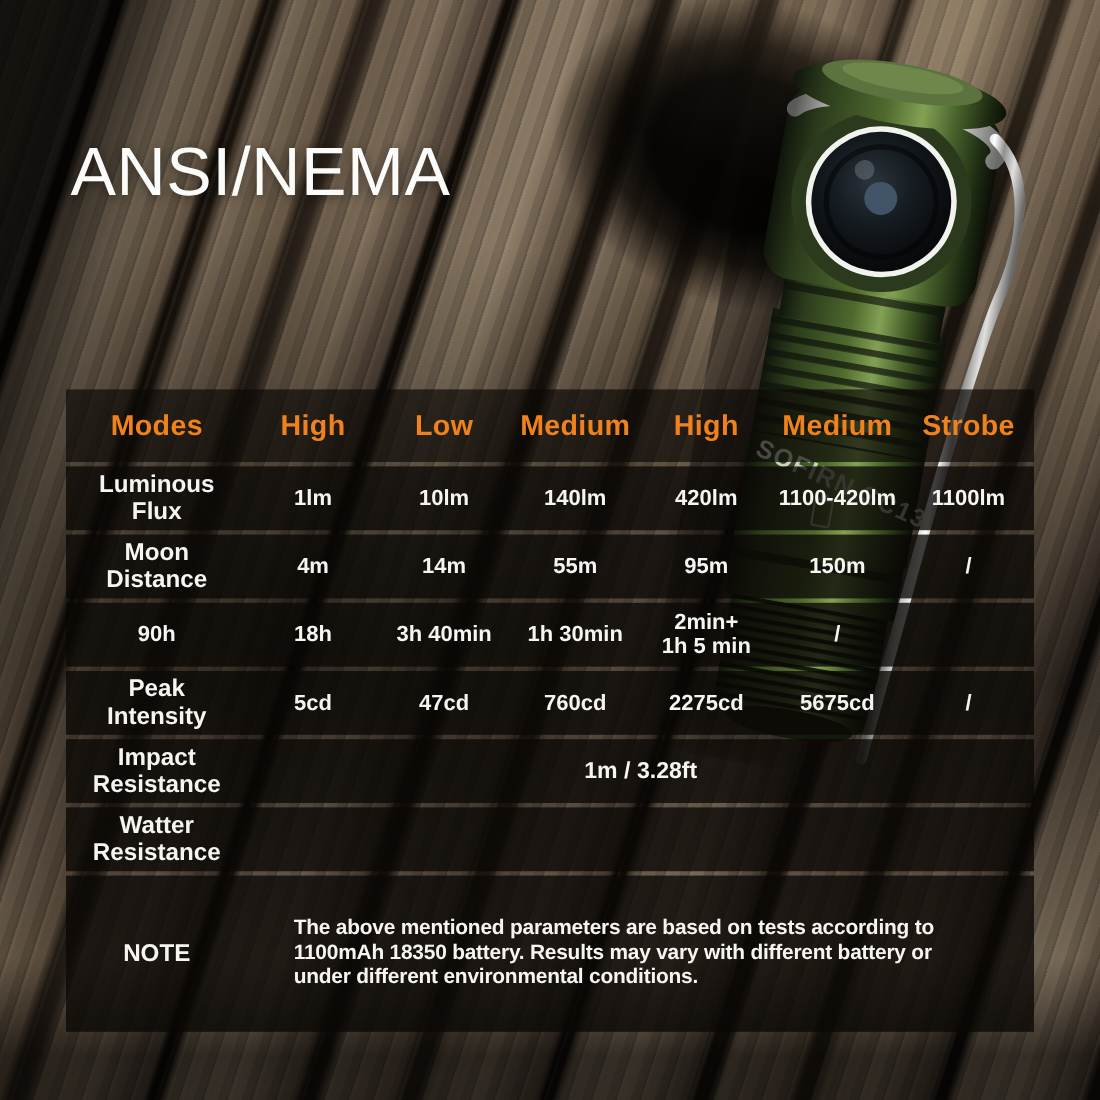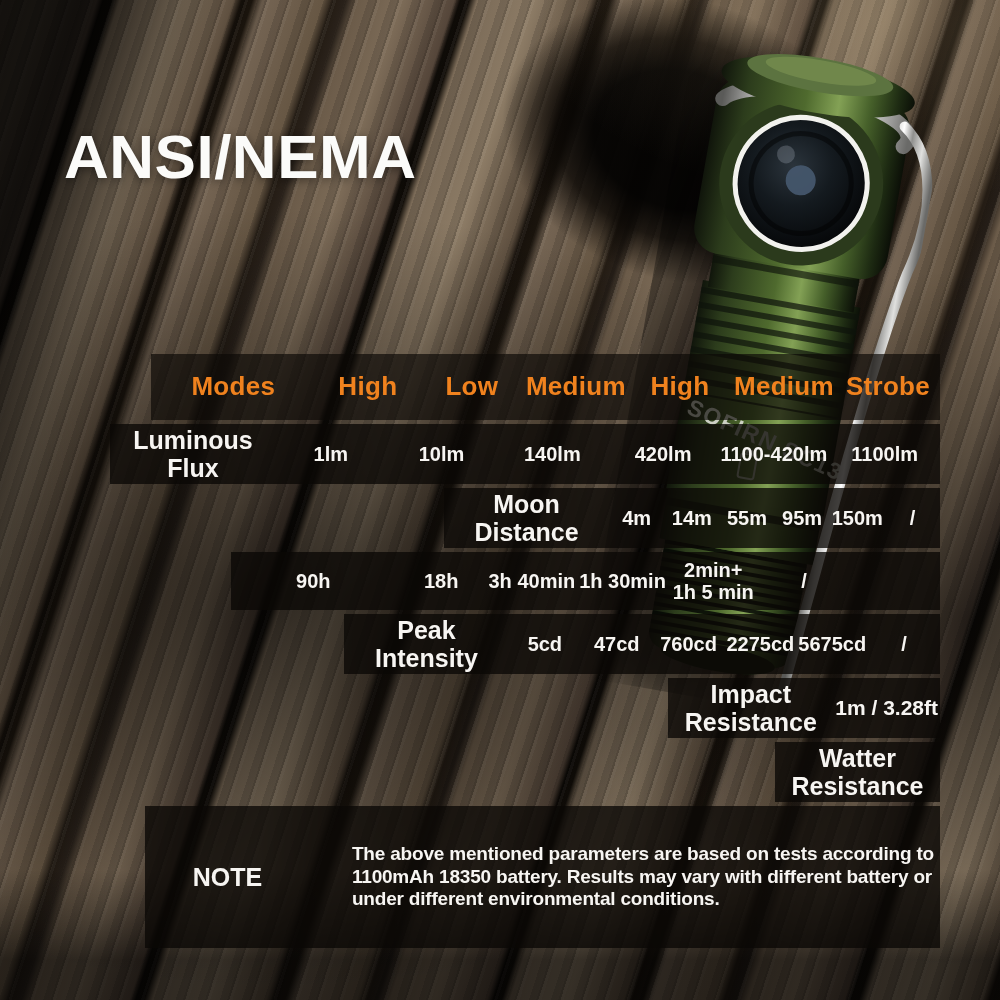--- a/index.html
+++ b/index.html
@@ -34,39 +34,39 @@
       radial-gradient(500px 260px at 88% 2%, rgba(190,165,125,.18), rgba(0,0,0,0) 70%);
   }
   
   .flashlight{
     position:absolute;left:700px;top:20px;width:260px;height:690px;z-index:2;
     transform:rotate(10deg);transform-origin:130px 0px;
   }
   
   .title{
     position:absolute;left:64px;top:122px;z-index:3;
-    color:#fbfbf9;font-size:62px;font-weight:700;line-height:1.14;letter-spacing:.5px;
+    color:#fbfbf9;font-size:62px;font-weight:400;line-height:1.14;letter-spacing:.5px;
     text-shadow:0 2px 10px rgba(0,0,0,.45);
   }
   
   .tbl{
     position:absolute;left:60px;top:354px;width:880px;z-index:3;
-    display:flex;flex-direction:column;gap:4px;align-items:flex-end;
+    display:flex;flex-direction:column;gap:4px;
   }
   .row{
     display:grid;grid-template-columns:165px repeat(6,1fr);
     background:rgba(10,8,5,.78);align-items:center;min-height:58px;
   }
   .row.header{background:rgba(12,9,6,.68);min-height:66px;}
   .row.note{min-height:142px;grid-template-columns:165px 1fr;}
   .cell{
     text-align:center;color:#f7f5f2;font-weight:700;font-size:20px;
     white-space:pre-line;line-height:1.12;padding:2px 2px;
   }
-  .cell.lbl{font-size:25px;}
+  .cell.lbl{font-size:22px;}
   .row.header .cell{color:#f0821e;font-size:26px;letter-spacing:.3px;}
   .cell.span6{grid-column:2 / span 6;font-size:21px;}
   .note-text{
     grid-column:2;padding-left:42px;padding-right:6px;text-align:left;
     color:#f7f5f2;font-weight:700;font-size:19px;line-height:1.2;letter-spacing:-.2px;
   }
   .note-text div{white-space:nowrap;}
 </style>
 </head>
 <body>

